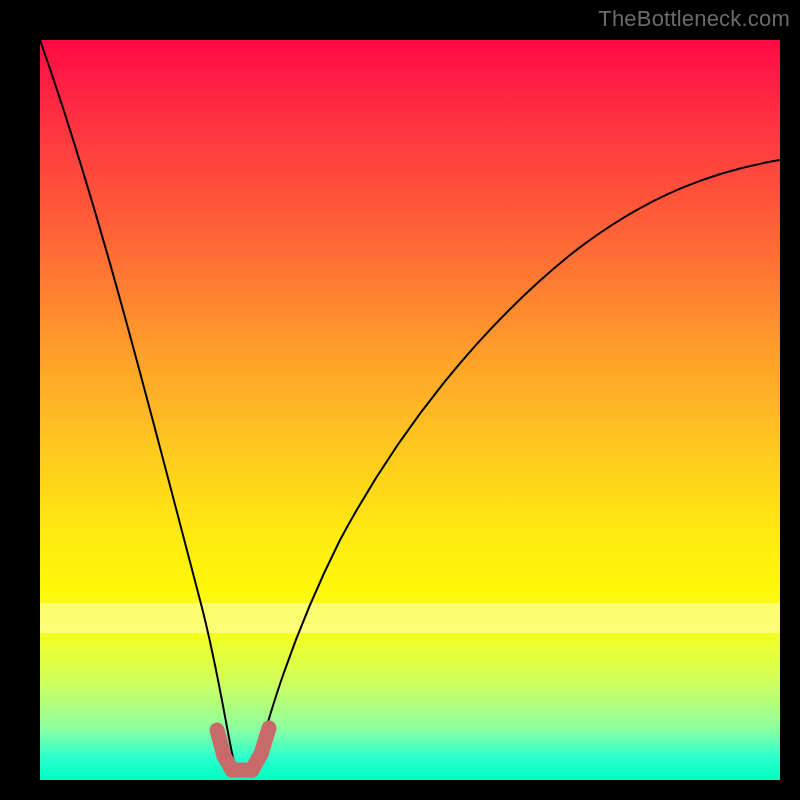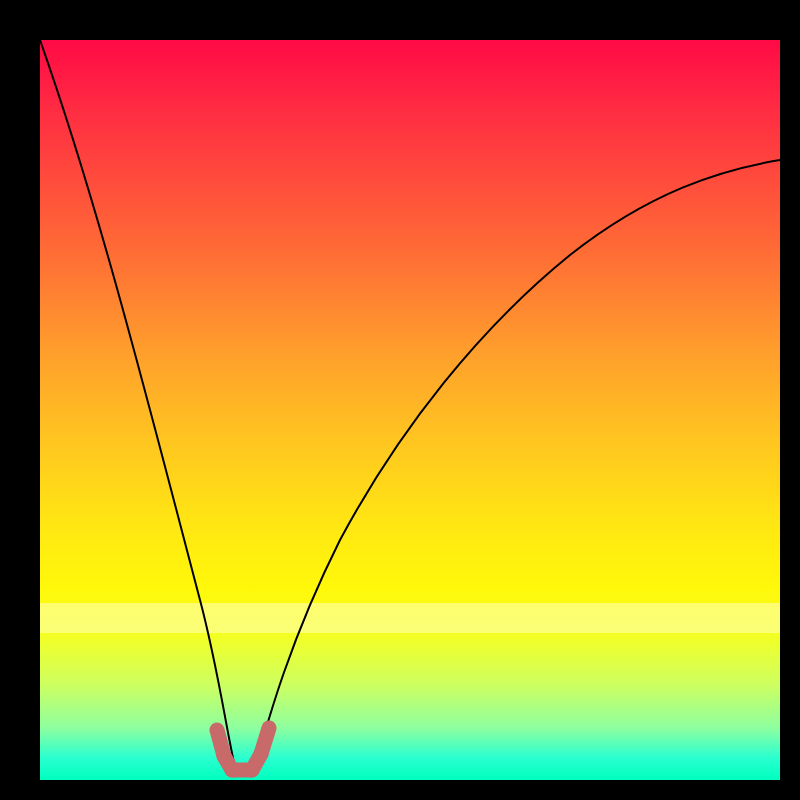--- a/index.html
+++ b/index.html
@@ -86,13 +86,14 @@
       <g fill="none" stroke="#c86a6a" stroke-width="15" stroke-linecap="round">
         <line x1="177" y1="690" x2="184" y2="716"></line>
         <line x1="184" y1="716" x2="192" y2="730"></line>
         <line x1="192" y1="730" x2="212" y2="730"></line>
         <line x1="212" y1="730" x2="221" y2="714"></line>
         <line x1="221" y1="714" x2="229" y2="688"></line>
       </g>
     </svg>
   </div>
 
+  <div class="watermark">TheBottleneck.com</div>
 </div>
 
 </body></html>

